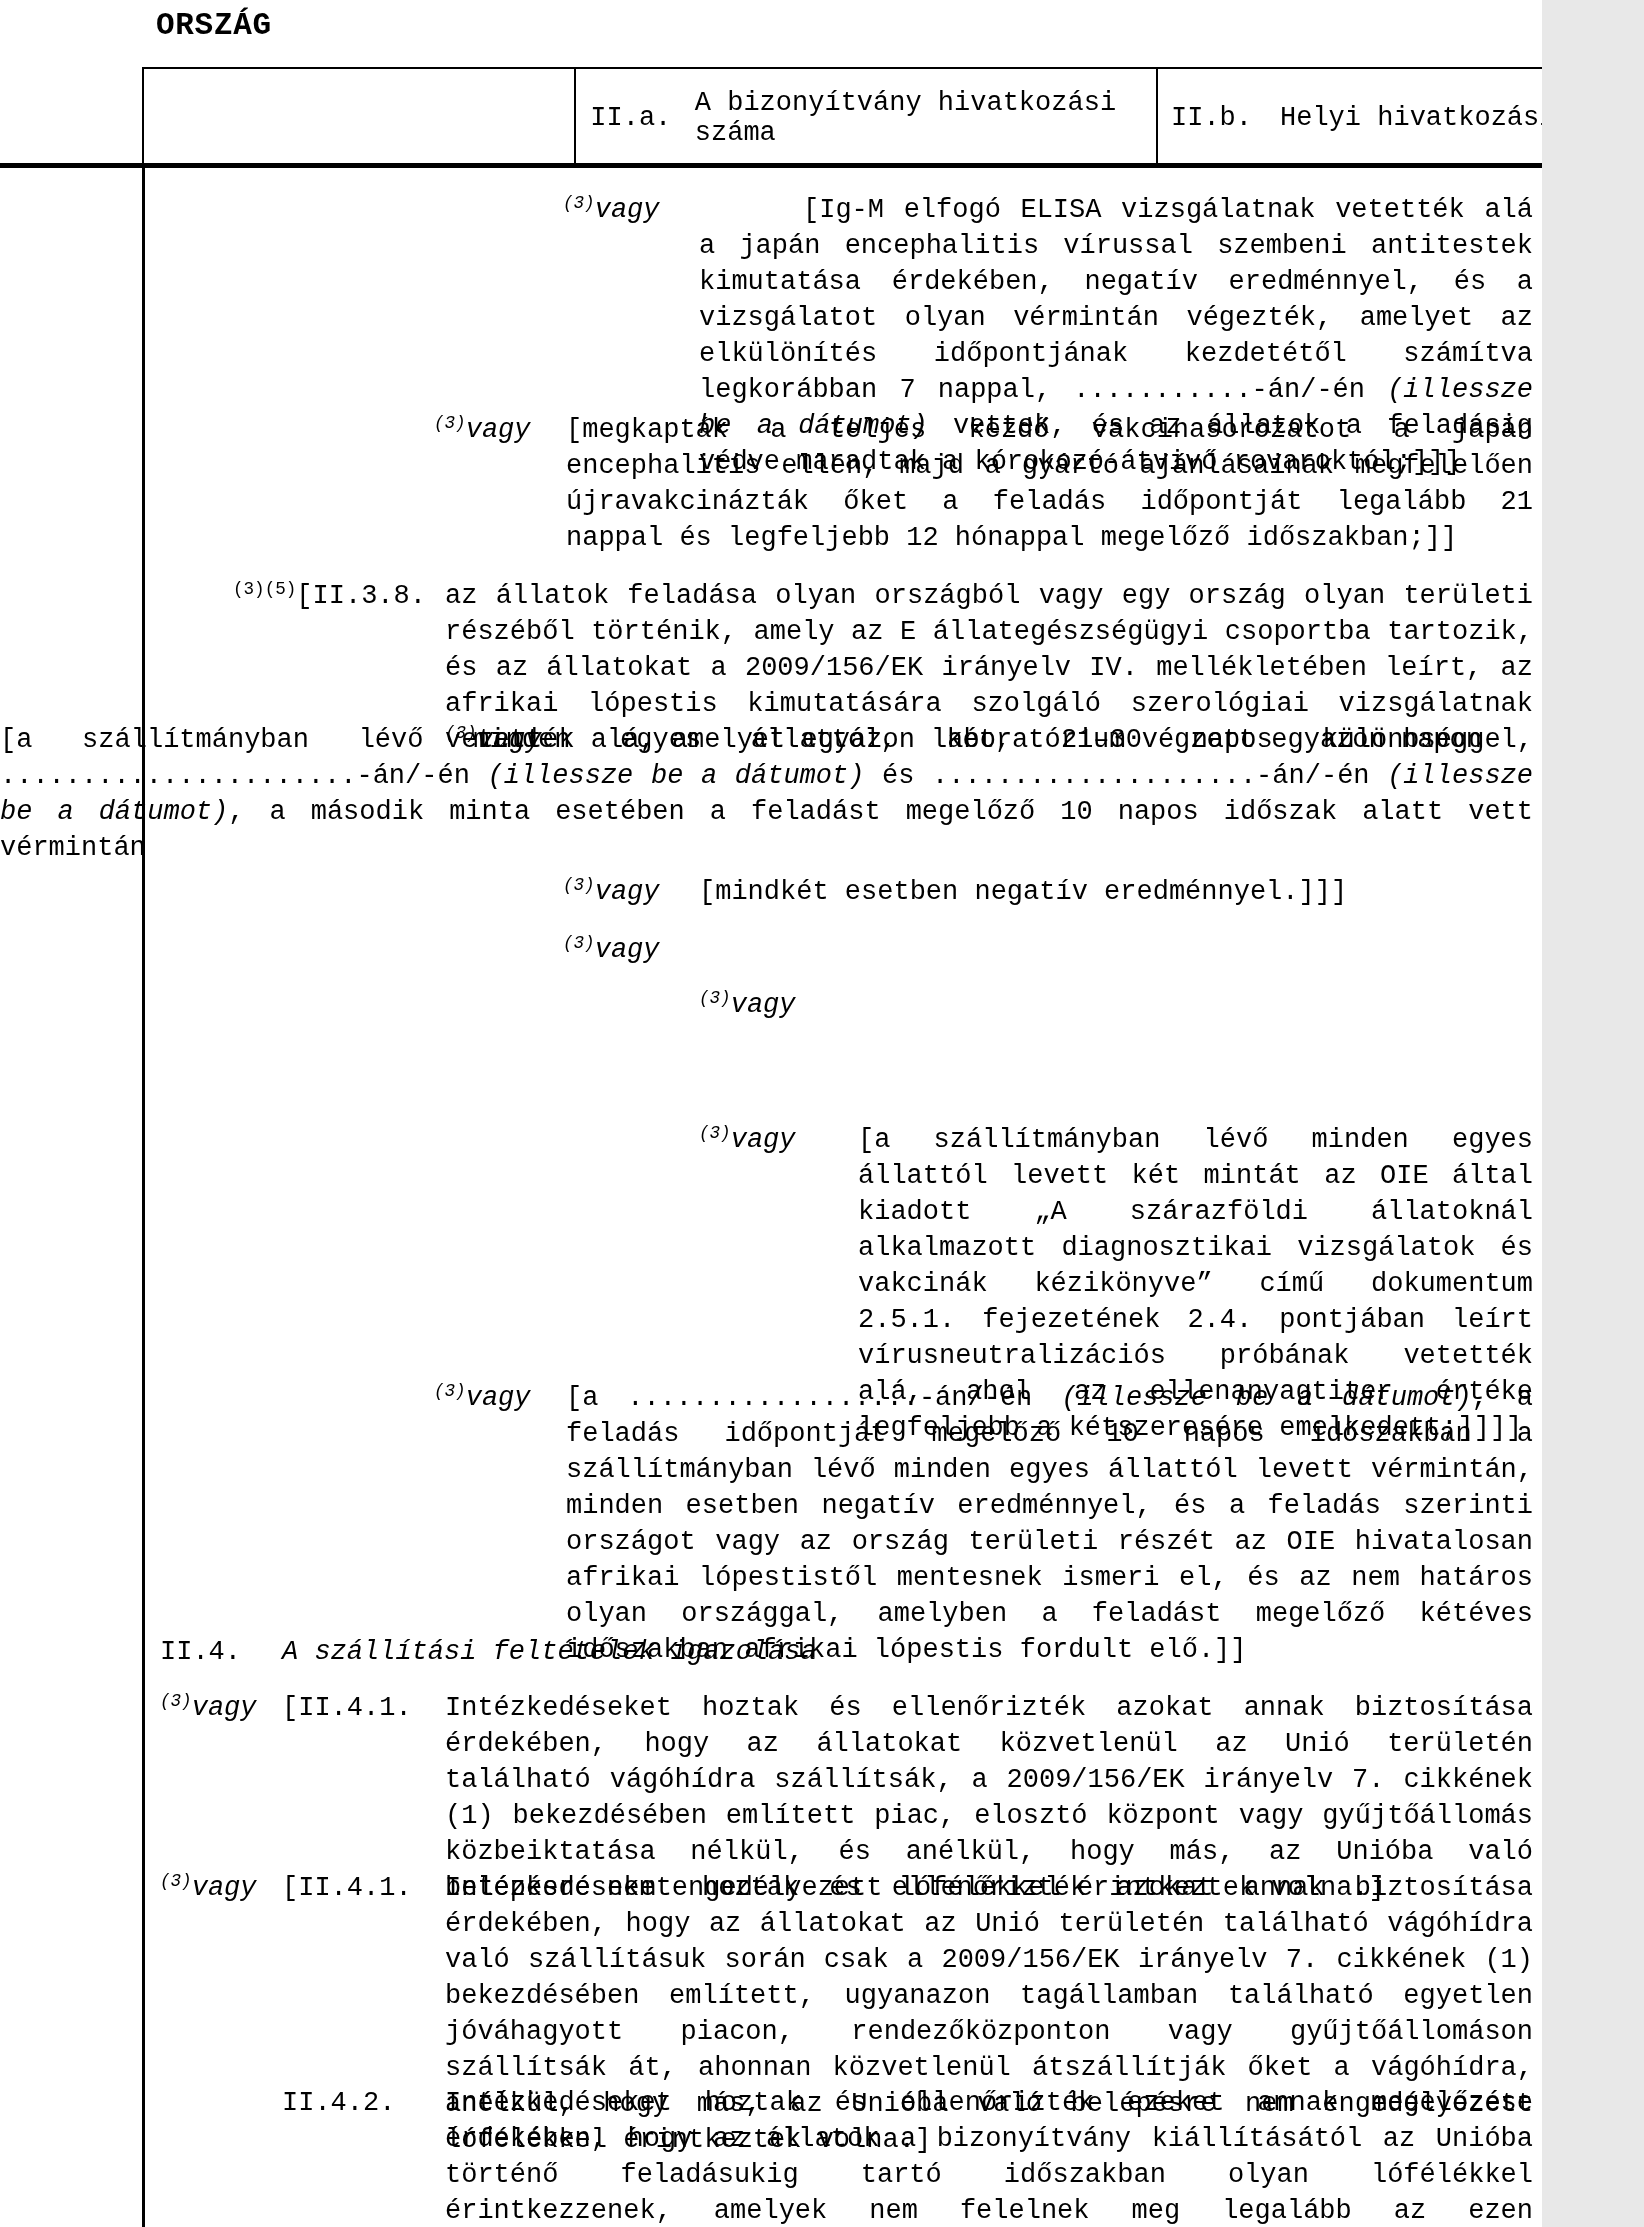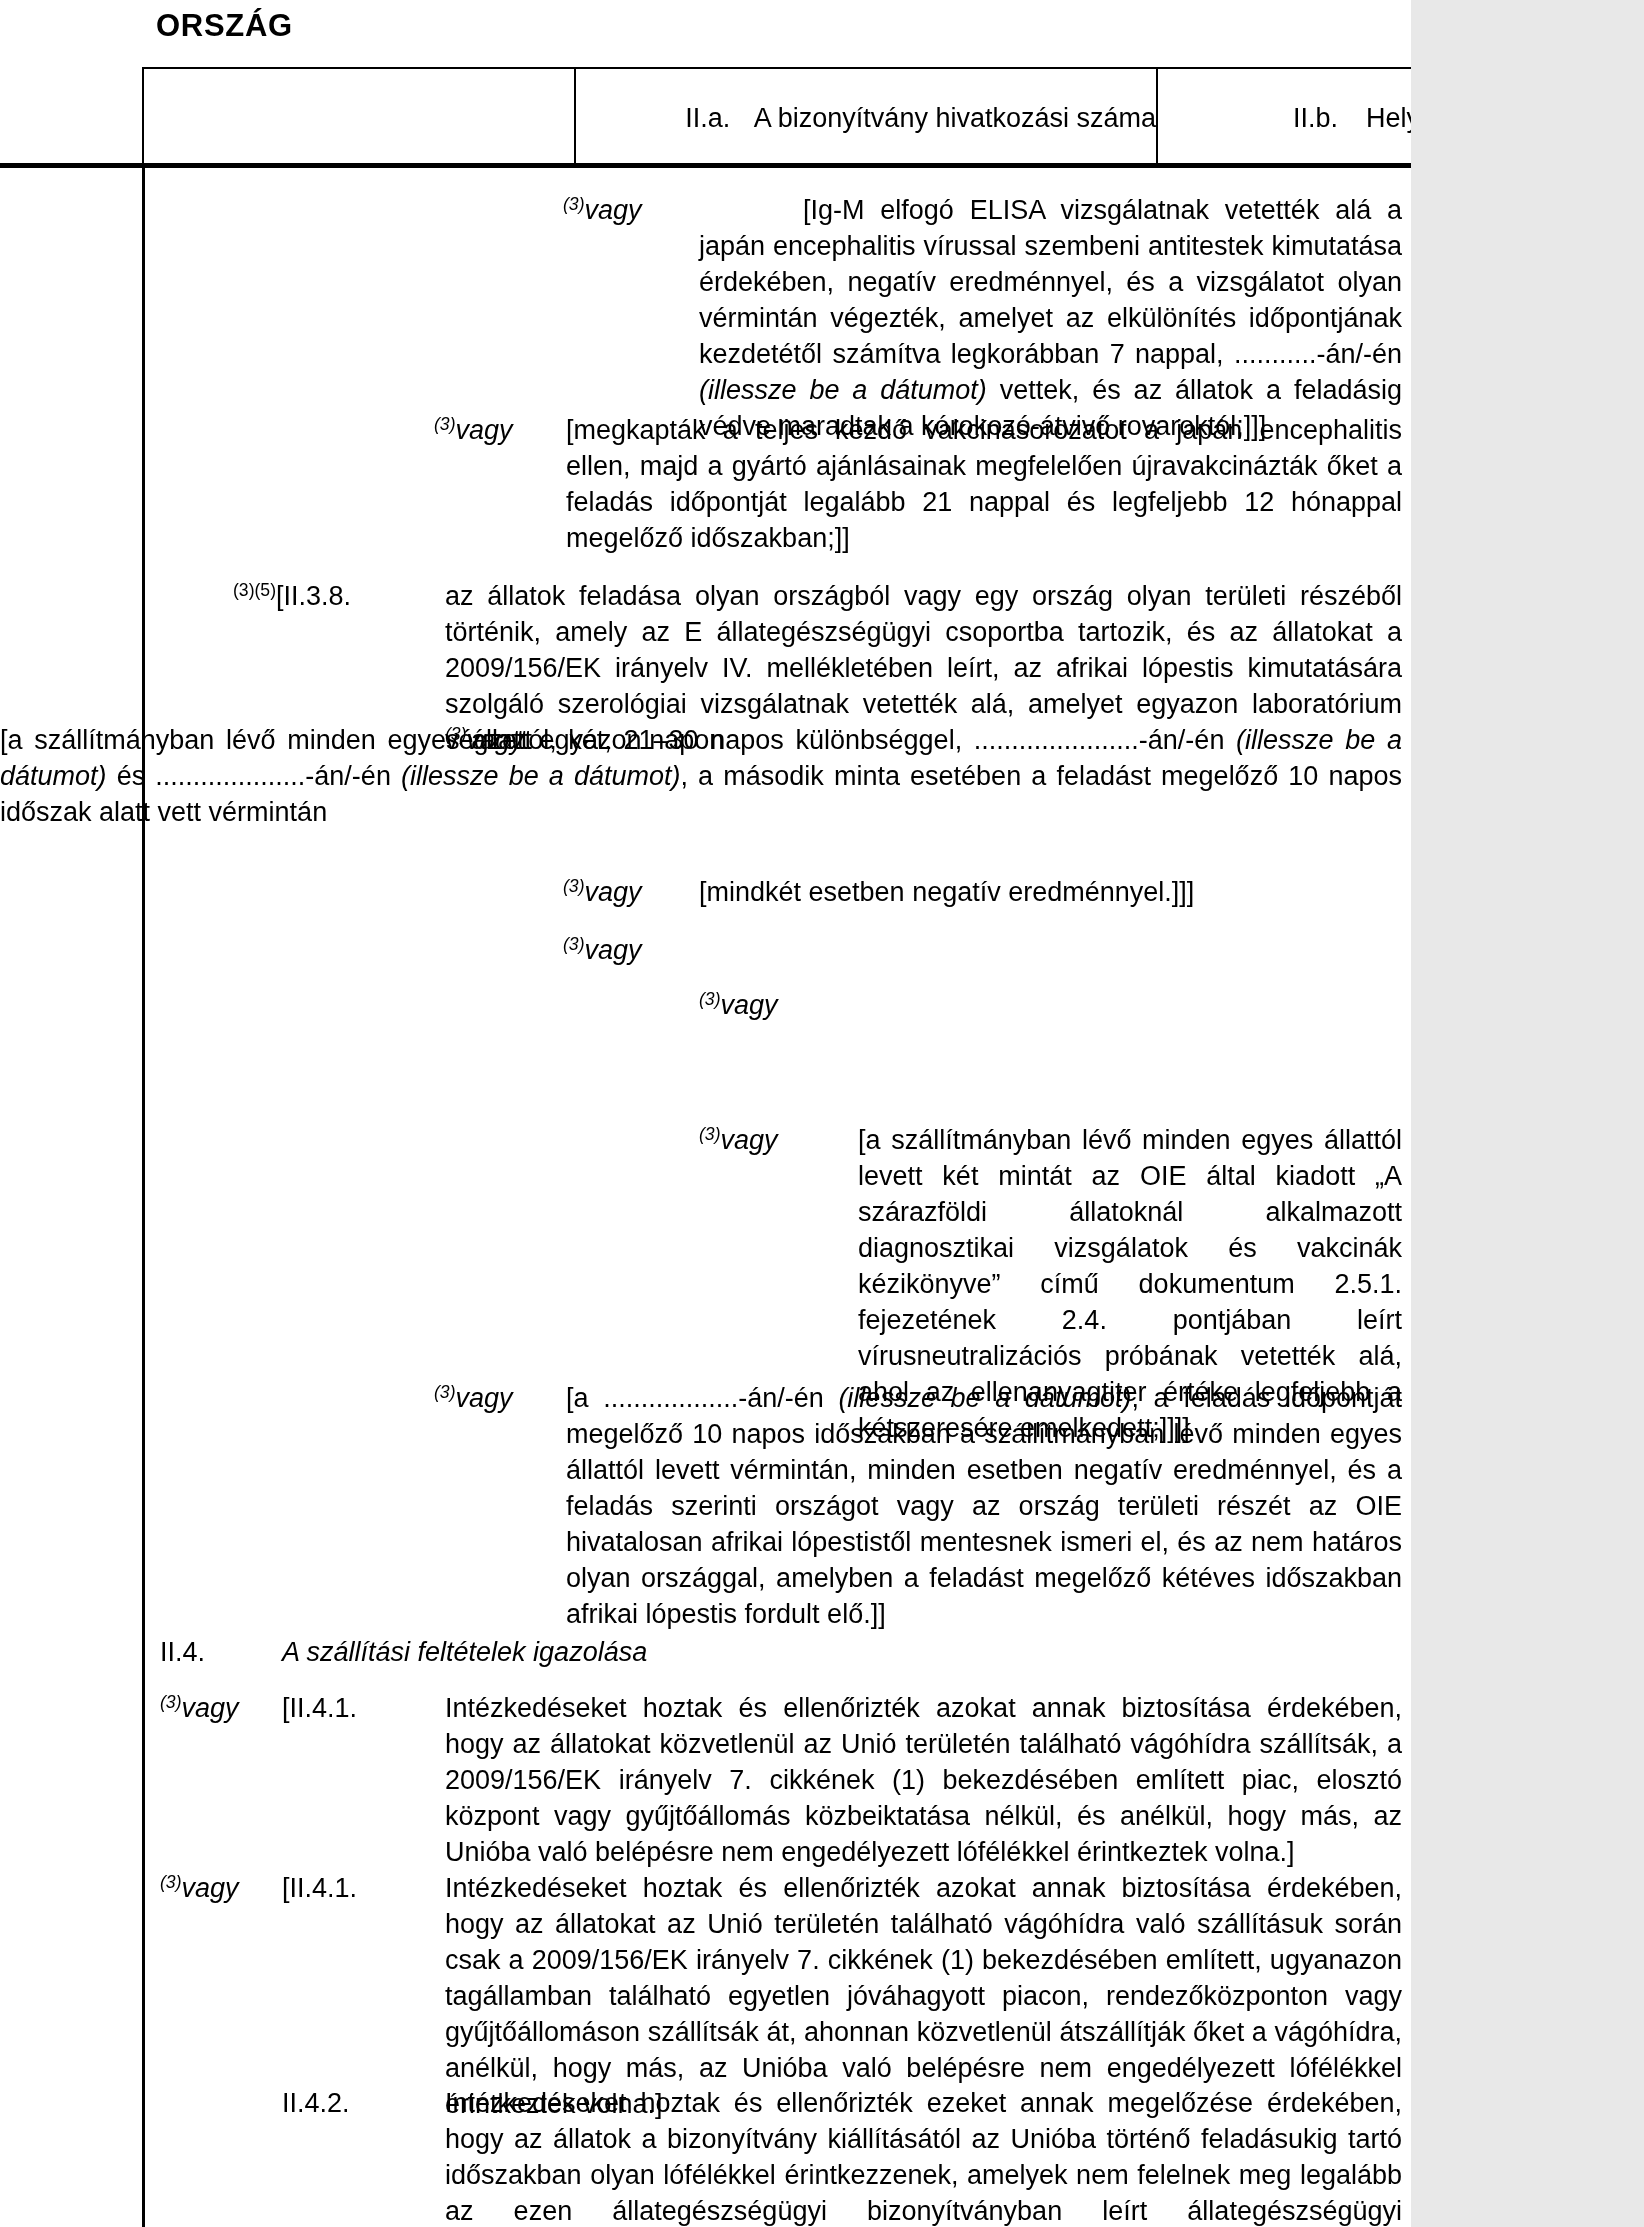--- a/index.html
+++ b/index.html
@@ -1,21 +1,21 @@
 <!DOCTYPE html>
 <html lang="hu" style="font-size:10.4px"><head>
 <meta charset="utf-8">
 <style>
   html,body{margin:0;padding:0;background:#e8e8e8;}
   .page{
     position:relative;
-    width:1411px;
+    width:1542px;
     height:2227px;
     background:#ffffff;
-    font-family:Liberation Sans, sans-serif;
+    font-family:Liberation Mono, monospace;
     color:#000;
     overflow:hidden;
   }
   
   .hdr-left{
     position:absolute;left:156px;top:7.8px;
     font-size:31px;font-weight:bold;letter-spacing:0.7px;
   }
   .hdr-right{
     position:absolute;right:9px;top:7.8px;
@@ -25,21 +25,20 @@
   .reftable{
     position:absolute;left:142px;top:67px;
     width:1499px;height:98px;
     border-top:2.6px solid #000;
     display:flex;
   }
   .reftable .cell{
     display:flex;align-items:center;
     font-size:27px;
     box-sizing:border-box;
-    justify-content:flex-end;
   }
   .cell-empty{width:432px;border-left:2.6px solid #000;}
   .cell-iia{width:582px;border-left:2.6px solid #000;padding-left:14.3px;}
   .cell-iib{flex:1;border-left:2.6px solid #000;border-right:2.6px solid #000;padding-left:13px;}
   .cell-iia .ttl{margin-left:23.5px;}
   .cell-iib .ttl{margin-left:28px;}
   
   .rule-bold{position:absolute;left:0;top:163px;width:1645px;height:5.2px;background:#000;}
   .rule-left{position:absolute;left:142px;top:165px;width:2.6px;bottom:0;background:#000;}
   .rule-right{position:absolute;left:1641px;top:165px;width:2.6px;bottom:0;background:#000;}

